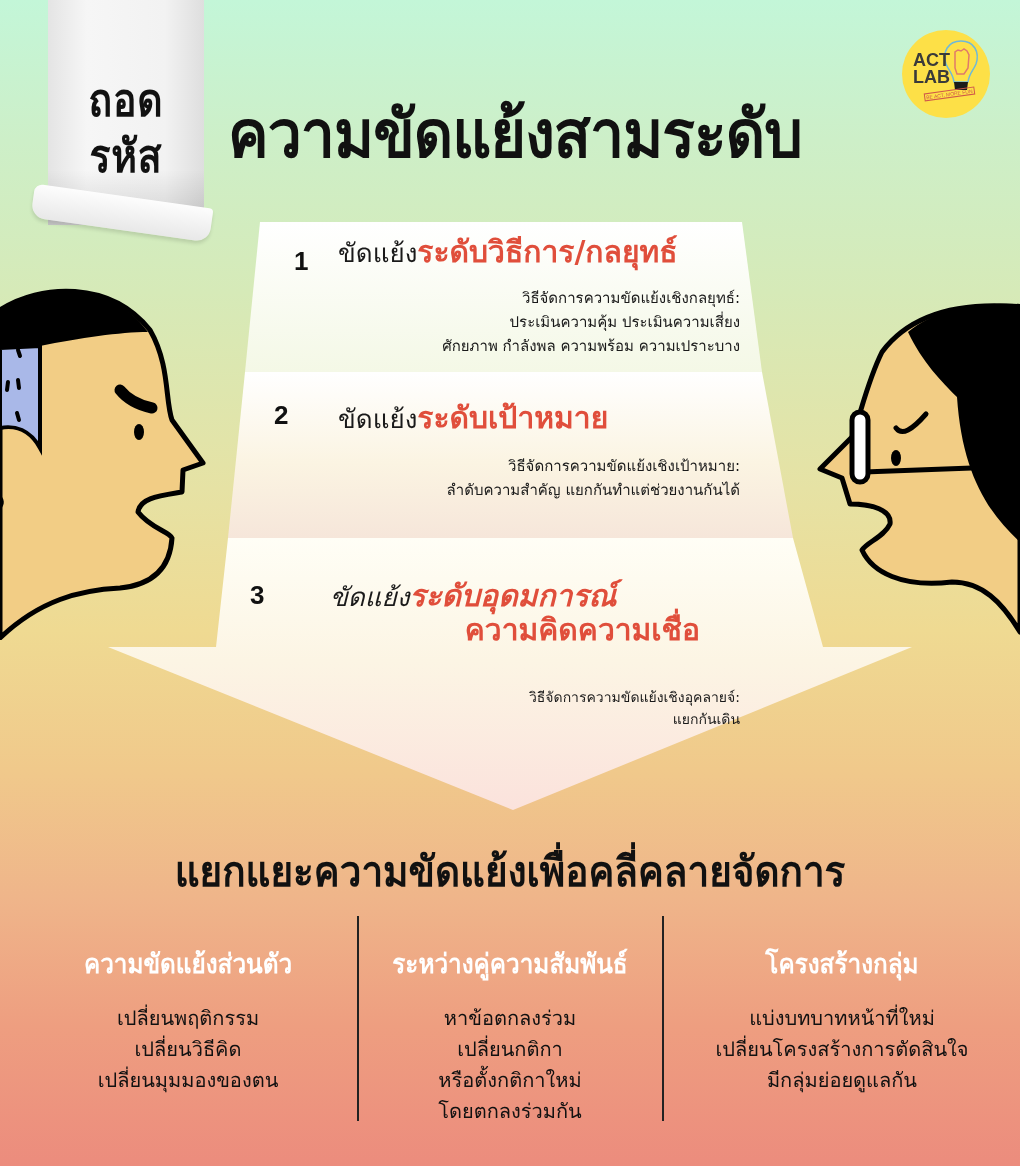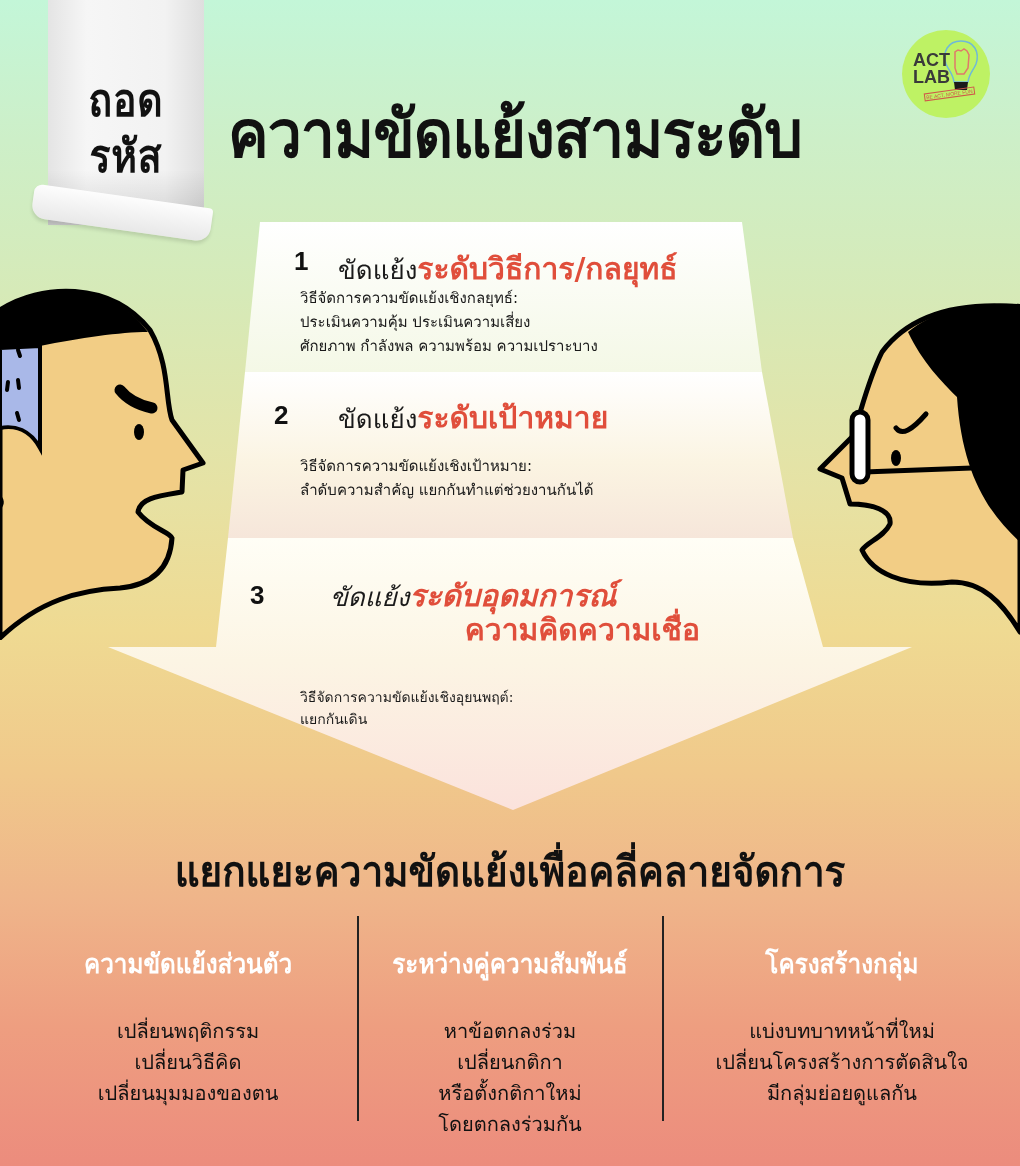--- a/index.html
+++ b/index.html
@@ -53,21 +53,21 @@
       font-family: "Liberation Sans", sans-serif;
       font-weight: 700; font-size: 66px; line-height: 84px;
       letter-spacing: -1px;
       transform: scaleX(0.92); transform-origin: left center;
       white-space: nowrap;
     }
 
     
     .logo {
       left: 902px; top: 30px; width: 88px; height: 88px;
-      border-radius: 50%; background: #bef264;
+      border-radius: 50%; background: #fde047;
     }
     .logo-text {
       position: absolute; left: 11px; top: 22px;
       font-family: "Liberation Sans", sans-serif; font-weight: 700;
       font-size: 18px; line-height: 17px; color: #3a3a3a;
     }
     .logo-sub {
       position: absolute; left: 22px; top: 60px; font-size: 5px;
       border: 1px solid #d0584a; color: #d0584a; padding: 0 1px;
       transform: rotate(-8deg);
@@ -90,37 +90,37 @@
     .lvl-head { white-space: nowrap; }
     .lvl-pre {
       font-family: "DejaVu Sans", sans-serif; font-size: 26px; color: #1a1a1a;
     }
     .lvl-em {
       font-family: "DejaVu Sans", sans-serif; font-weight: 700;
       font-size: 30px; color: #e04e3b;
     }
     .lvl-desc {
       font-family: "DejaVu Sans", sans-serif; font-size: 15px;
-      line-height: 24px; color: #1a1a1a; text-align: left;
+      line-height: 24px; color: #1a1a1a; text-align: right;
     }
 
     .sub-title {
       left: 0; top: 838px; width: 1020px; text-align: center;
       font-family: "Liberation Sans", sans-serif; font-weight: 700;
       font-size: 42px; color: #111;
       transform: scaleX(0.92);
     }
 
     .col { top: 942px; width: 300px; text-align: center; }
     .col-head {
       font-family: "Liberation Sans", sans-serif; font-weight: 700;
       font-size: 27px; color: #ffffff; line-height: 44px; white-space: nowrap;
       transform: scaleX(0.9);
     }
-    .col-list { margin-top: 30px; }
+    .col-list { margin-top: 17px; }
     .col-item {
       font-family: "DejaVu Sans", sans-serif; font-size: 20px;
       line-height: 31px; color: #111; white-space: nowrap;
     }
     .divider { width: 2px; background: #222; top: 916px; height: 205px; }
   </style>
 </head>
 <body>
 
 <svg class="abs arrow" width="1020" height="1166" viewBox="0 0 1020 1166">
@@ -183,21 +183,21 @@
 <svg class="abs face-right" width="208" height="370" viewBox="0 0 208 370">
   <path d="M208 35 C 150 30, 100 40, 70 80 C 55 110, 48 145, 40 165 L 8 197 L 30 206 L 38 232 C 60 232, 80 238, 78 252 C 72 265, 55 270, 50 278 C 60 300, 90 316, 140 310 C 170 310, 190 330, 208 360 Z" fill="#f2cd85" stroke="#000" stroke-width="5" stroke-linejoin="round"></path>
   <path d="M208 32 C 160 30, 120 40, 96 60 C 110 90, 130 110, 145 125 C 150 200, 175 240, 208 270 Z" fill="#000"></path>
   <path d="M84 156 C 90 164, 100 158, 114 142" stroke="#000" stroke-width="5" stroke-linecap="round" fill="none"></path>
   <ellipse cx="84" cy="186" rx="5" ry="8" fill="#000"></ellipse>
   <line x1="52" y1="200" x2="160" y2="196" stroke="#000" stroke-width="5"></line>
   <rect x="40" y="140" width="16" height="70" rx="8" fill="#fff" stroke="#000" stroke-width="5"></rect>
 </svg>
 
 <div class="abs lvl-num" style="left:294px; top:246px;">1</div>
-<div class="abs lvl-head" style="left:338px; top:245px;text-align:right;">
+<div class="abs lvl-head" style="left:338px; top:228px;text-align:right;">
   <span class="lvl-pre">ขัดแย้ง</span><span class="lvl-em">ระดับวิธีการ/กลยุทธ์</span>
 </div>
 <div class="abs lvl-desc" style="left:300px; top:286px; width:440px;">
   <div>วิธีจัดการความขัดแย้งเชิงกลยุทธ์:</div>
   <div>ประเมินความคุ้ม ประเมินความเสี่ยง</div>
   <div>ศักยภาพ กำลังพล ความพร้อม ความเปราะบาง</div>
 </div>
 
 <div class="abs lvl-num" style="left:274px; top:400px;">2</div>
 <div class="abs lvl-head" style="left:338px; top:394px;">
@@ -207,21 +207,21 @@
   <div>วิธีจัดการความขัดแย้งเชิงเป้าหมาย:</div>
   <div>ลำดับความสำคัญ แยกกันทำแต่ช่วยงานกันได้</div>
 </div>
 
 <div class="abs lvl-num" style="left:250px; top:580px;">3</div>
 <div class="abs lvl-head" style="left:330px; top:572px;font-style:italic;">
   <span class="lvl-pre">ขัดแย้ง</span><span class="lvl-em">ระดับอุดมการณ์</span>
 </div>
 <div class="abs lvl-em" style="left:330px; top:606px; width:370px; text-align:right;">ความคิดความเชื่อ</div>
 <div class="abs lvl-desc" style="left:300px; top:686px; width:440px; font-size:14px; line-height:22px;">
-  <div>วิธีจัดการความขัดแย้งเชิงอุยนพฤต์:</div>
+  <div>วิธีจัดการความขัดแย้งเชิงอุคลายจ์:</div>
   <div>แยกกันเดิน</div>
 </div>
 
 <div class="abs sub-title">แยกแยะความขัดแย้งเพื่อคลี่คลายจัดการ</div>
 
 <div class="abs col" style="left:38px;">
   <div class="col-head">ความขัดแย้งส่วนตัว</div>
   <div class="col-list">
     <div class="col-item">เปลี่ยนพฤติกรรม</div>
     <div class="col-item">เปลี่ยนวิธีคิด</div>

